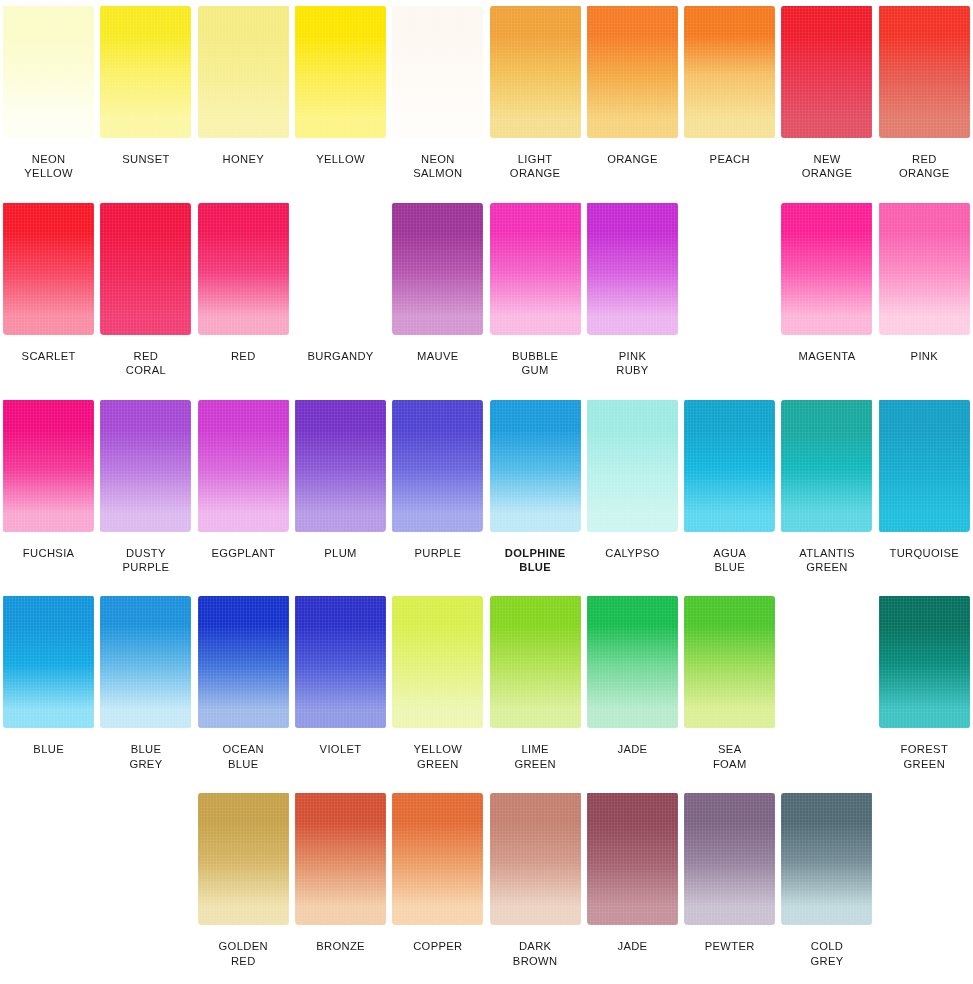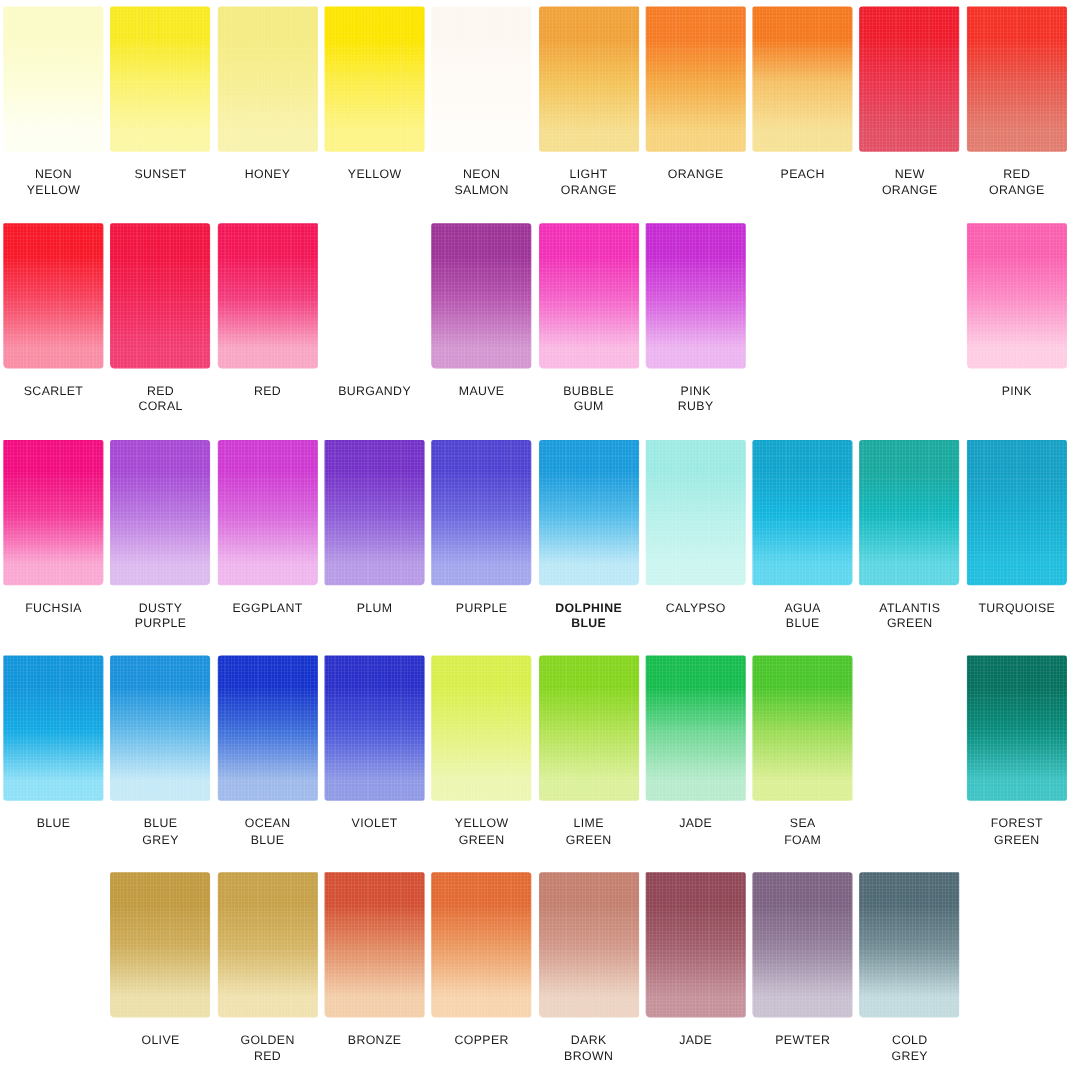--- a/index.html
+++ b/index.html
@@ -156,20 +156,24 @@
       <div class="swatch-cell" style="left: 486.5px;">
         <div class="swatch-paint" style="background-image: linear-gradient(rgb(239, 48, 181) 0%, rgb(239, 48, 181) 22%, rgb(242, 100, 200) 52%, rgb(249, 185, 227) 86%, rgb(249, 185, 227) 100%); border-radius: 3px 1px 3px 4px;"></div>
         <div class="swatch-label">BUBBLE
 GUM</div>
       </div>
       <div class="swatch-cell" style="left: 583.8px;">
         <div class="swatch-paint" style="background-image: linear-gradient(rgb(195, 43, 209) 0%, rgb(195, 43, 209) 22%, rgb(212, 93, 221) 52%, rgb(235, 180, 239) 86%, rgb(235, 180, 239) 100%); border-radius: 1px 2px 3px 4px;"></div>
         <div class="swatch-label">PINK
 RUBY</div>
       </div>
+      <div class="swatch-cell" style="left: 778.4px;">
+        <div class="swatch-paint" style="background-image: linear-gradient(rgb(249, 31, 147) 0%, rgb(249, 31, 147) 22%, rgb(249, 91, 176) 52%, rgb(252, 182, 217) 86%, rgb(252, 182, 217) 100%); border-radius: 3px 1px 3px 4px;"></div>
+        <div class="swatch-label">MAGENTA</div>
+      </div>
       <div class="swatch-cell" style="left: 875.7px;">
         <div class="swatch-paint" style="background-image: linear-gradient(rgb(248, 96, 174) 0%, rgb(248, 96, 174) 22%, rgb(250, 140, 196) 52%, rgb(253, 205, 228) 86%, rgb(253, 205, 228) 100%); border-radius: 1px 2px 3px 4px;"></div>
         <div class="swatch-label">PINK</div>
       </div>
     </div>
     <div class="swatch-row">
       <div class="swatch-cell" style="left: 0px;">
         <div class="swatch-paint" style="background-image: linear-gradient(rgb(238, 12, 125) 0%, rgb(238, 12, 125) 22%, rgb(241, 58, 151) 52%, rgb(249, 168, 210) 86%, rgb(249, 168, 210) 100%); border-radius: 1px 2px 4px;"></div>
         <div class="swatch-label">FUCHSIA</div>
       </div>
@@ -252,24 +256,20 @@
         <div class="swatch-label">SEA
 FOAM</div>
       </div>
       <div class="swatch-cell" style="left: 875.7px;">
         <div class="swatch-paint" style="background-image: linear-gradient(rgb(7, 112, 94) 0%, rgb(7, 112, 94) 22%, rgb(10, 140, 125) 52%, rgb(63, 194, 194) 86%, rgb(63, 194, 194) 100%); border-radius: 1px 2px 2px 3px;"></div>
         <div class="swatch-label">FOREST
 GREEN</div>
       </div>
     </div>
     <div class="swatch-row">
-      <div class="swatch-cell" style="left: 97.3px;">
-        <div class="swatch-paint" style="background-image: linear-gradient(rgb(192, 154, 66) 0%, rgb(192, 154, 66) 22%, rgb(206, 174, 94) 52%, rgb(236, 223, 171) 86%, rgb(236, 223, 171) 100%); border-radius: 2px 3px 3px 4px;"></div>
-        <div class="swatch-label">OLIVE</div>
-      </div>
       <div class="swatch-cell" style="left: 194.6px;">
         <div class="swatch-paint" style="background-image: linear-gradient(rgb(197, 161, 75) 0%, rgb(197, 161, 75) 22%, rgb(212, 181, 102) 52%, rgb(240, 226, 176) 86%, rgb(240, 226, 176) 100%); border-radius: 3px 1px 3px 4px;"></div>
         <div class="swatch-label">GOLDEN
 RED</div>
       </div>
       <div class="swatch-cell" style="left: 291.9px;">
         <div class="swatch-paint" style="background-image: linear-gradient(rgb(209, 79, 51) 0%, rgb(209, 79, 51) 22%, rgb(224, 138, 99) 52%, rgb(242, 206, 171) 86%, rgb(242, 206, 171) 100%); border-radius: 1px 2px 3px 4px;"></div>
         <div class="swatch-label">BRONZE</div>
       </div>
       <div class="swatch-cell" style="left: 389.2px;">

